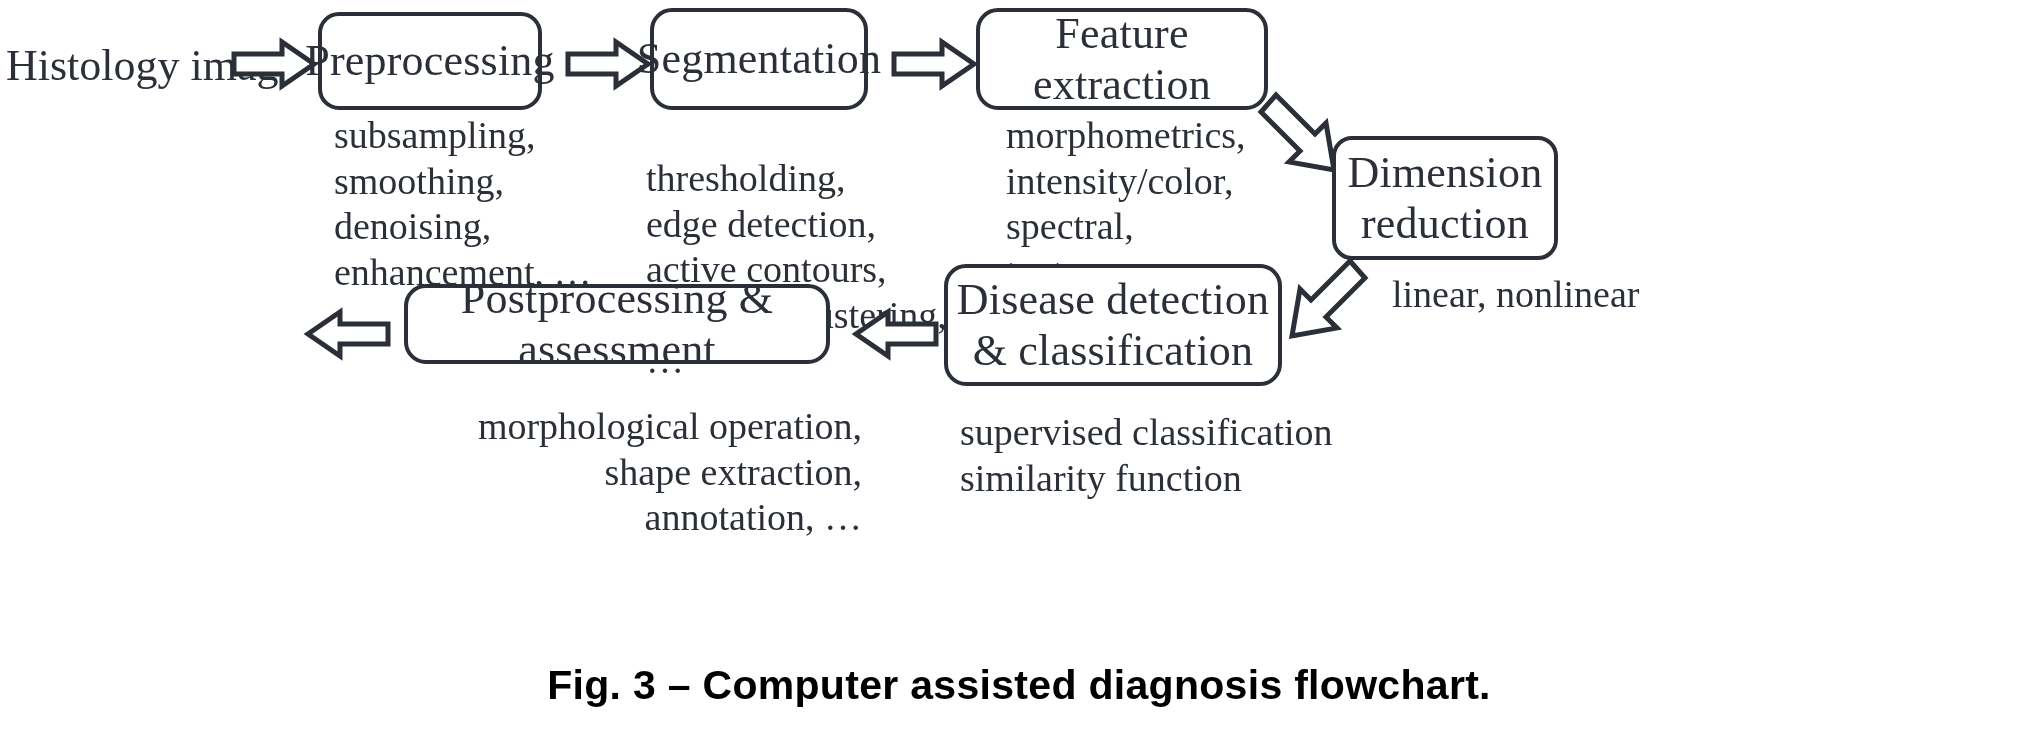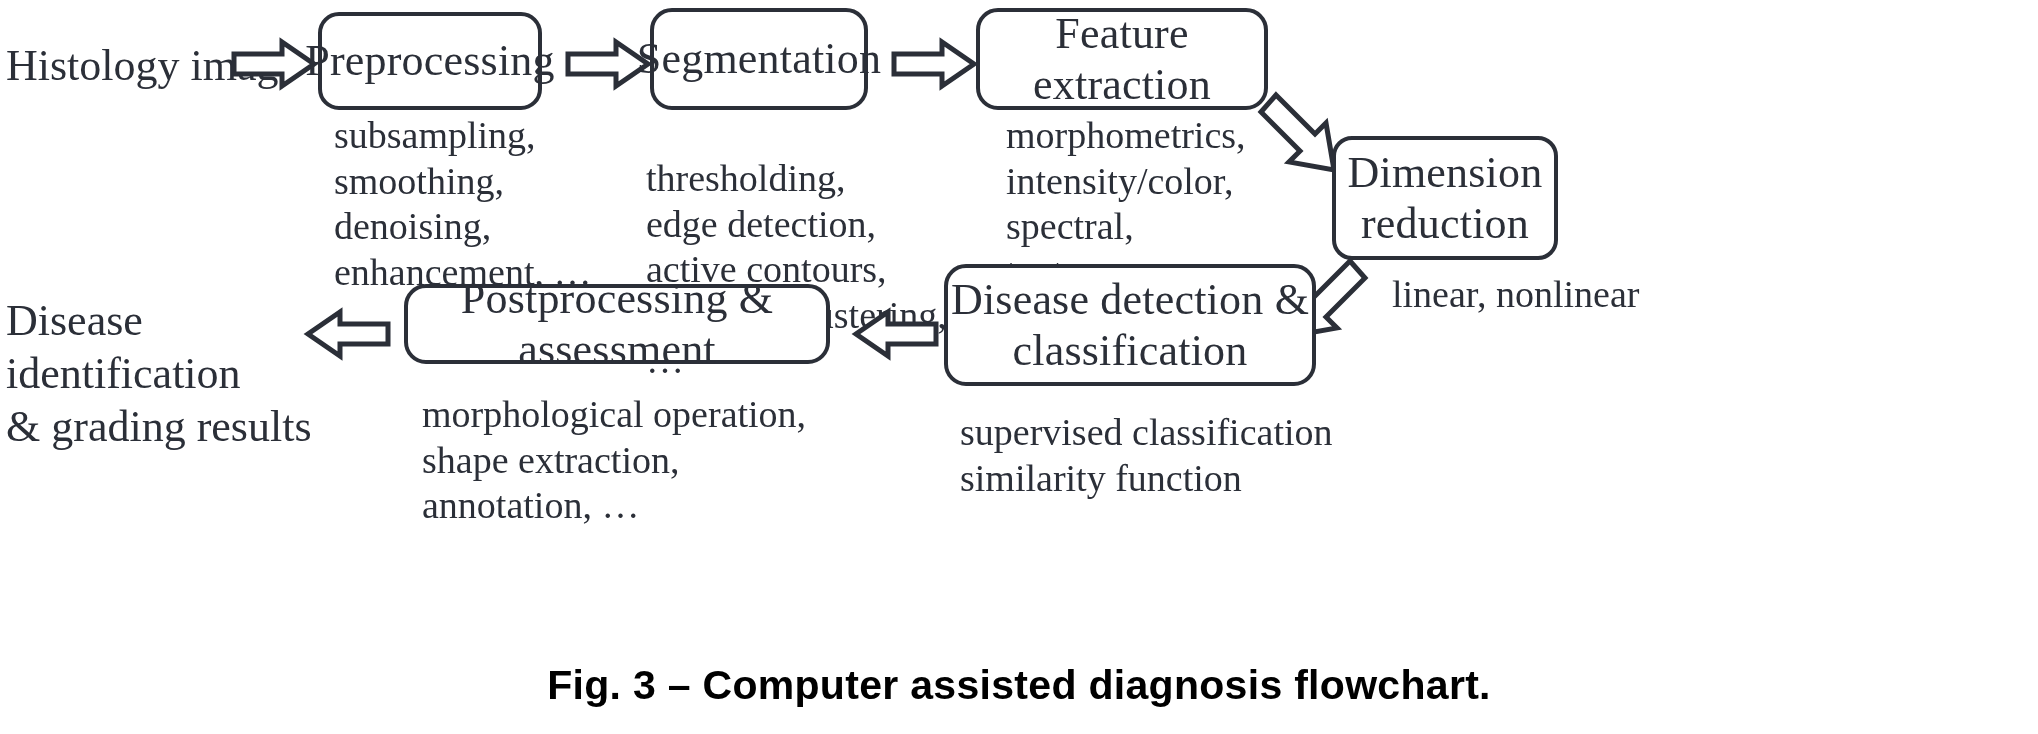--- a/index.html
+++ b/index.html
@@ -149,44 +149,42 @@
   </div>
 
   <div class="arrow" style="left:1274px; top:258px;">
     <svg width="94" height="90" viewBox="0 0 94 90">
       <path d="M76 3 L37 42 L26 31 L18 78 L63 70 L52 59 L91 20 Z"></path>
     </svg>
   </div>
 
   <div class="txt sub" style="left:1356px; top:272px; width:420px;margin-left:36px;">linear, nonlinear</div>
 
-  <div class="txt endpoint" style="left:6px; top:295px; width:330px;">Disease identification
-&amp; grading results</div>
 
   <div class="arrow" style="left:306px; top:310px;">
     <svg width="84" height="48" viewBox="0 0 84 48">
       <path d="M82 14 L34 14 L34 2 L2 24 L34 46 L34 34 L82 34 Z"></path>
     </svg>
   </div>
 
   <div class="box" style="left:404px; top:284px; width:426px; height:80px;">
     <span class="box-label">Postprocessing &amp; assessment</span>
   </div>
 
-  <div class="txt sub" style="left:422px; top:392px; width:440px;">morphological operation,
+  <div class="txt sub" style="left:422px; top:404px; width:440px;text-align:right;">morphological operation,
 shape extraction,
 annotation, …</div>
 
   <div class="arrow" style="left:854px; top:310px;">
     <svg width="84" height="48" viewBox="0 0 84 48">
       <path d="M82 14 L34 14 L34 2 L2 24 L34 46 L34 34 L82 34 Z"></path>
     </svg>
   </div>
 
-  <div class="box" style="left:944px; top:264px; width:372px; height:122px;">
+  <div class="box" style="left:944px; top:264px; width:338px; height:122px;">
     <span class="box-label">Disease detection
 &amp; classification</span>
   </div>
 
   <div class="txt sub" style="left:960px; top:410px; width:480px;">supervised classification
 similarity function</div>
 
   <div id="caption">Fig. 3 – Computer assisted diagnosis flowchart.</div>
 
 </div>

